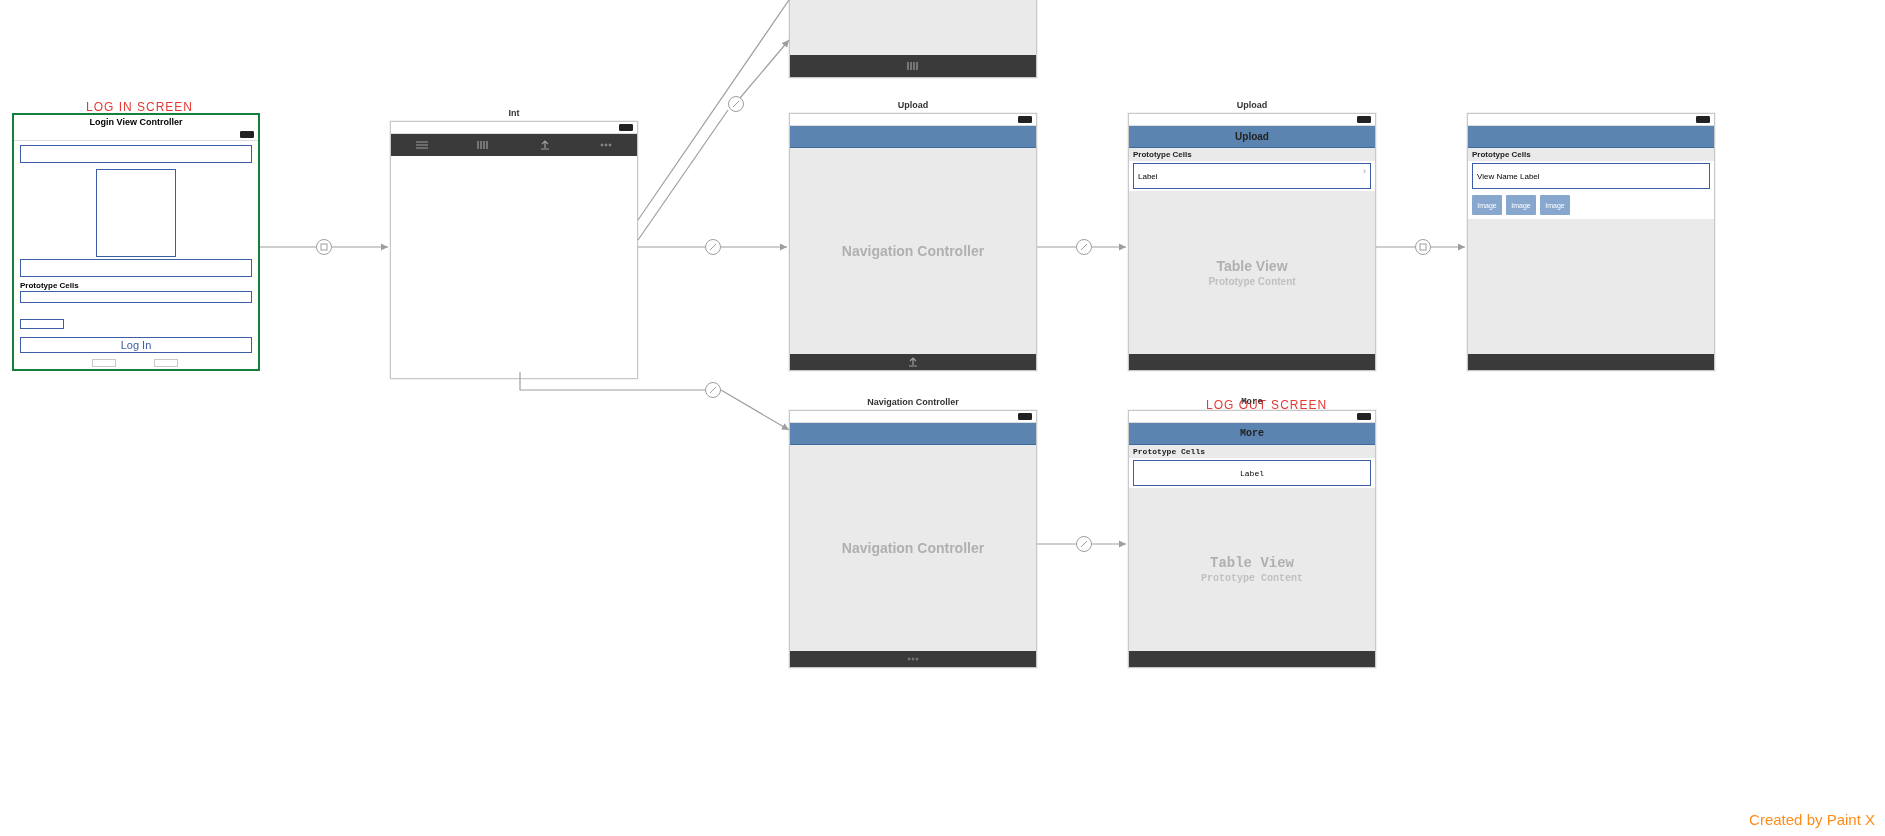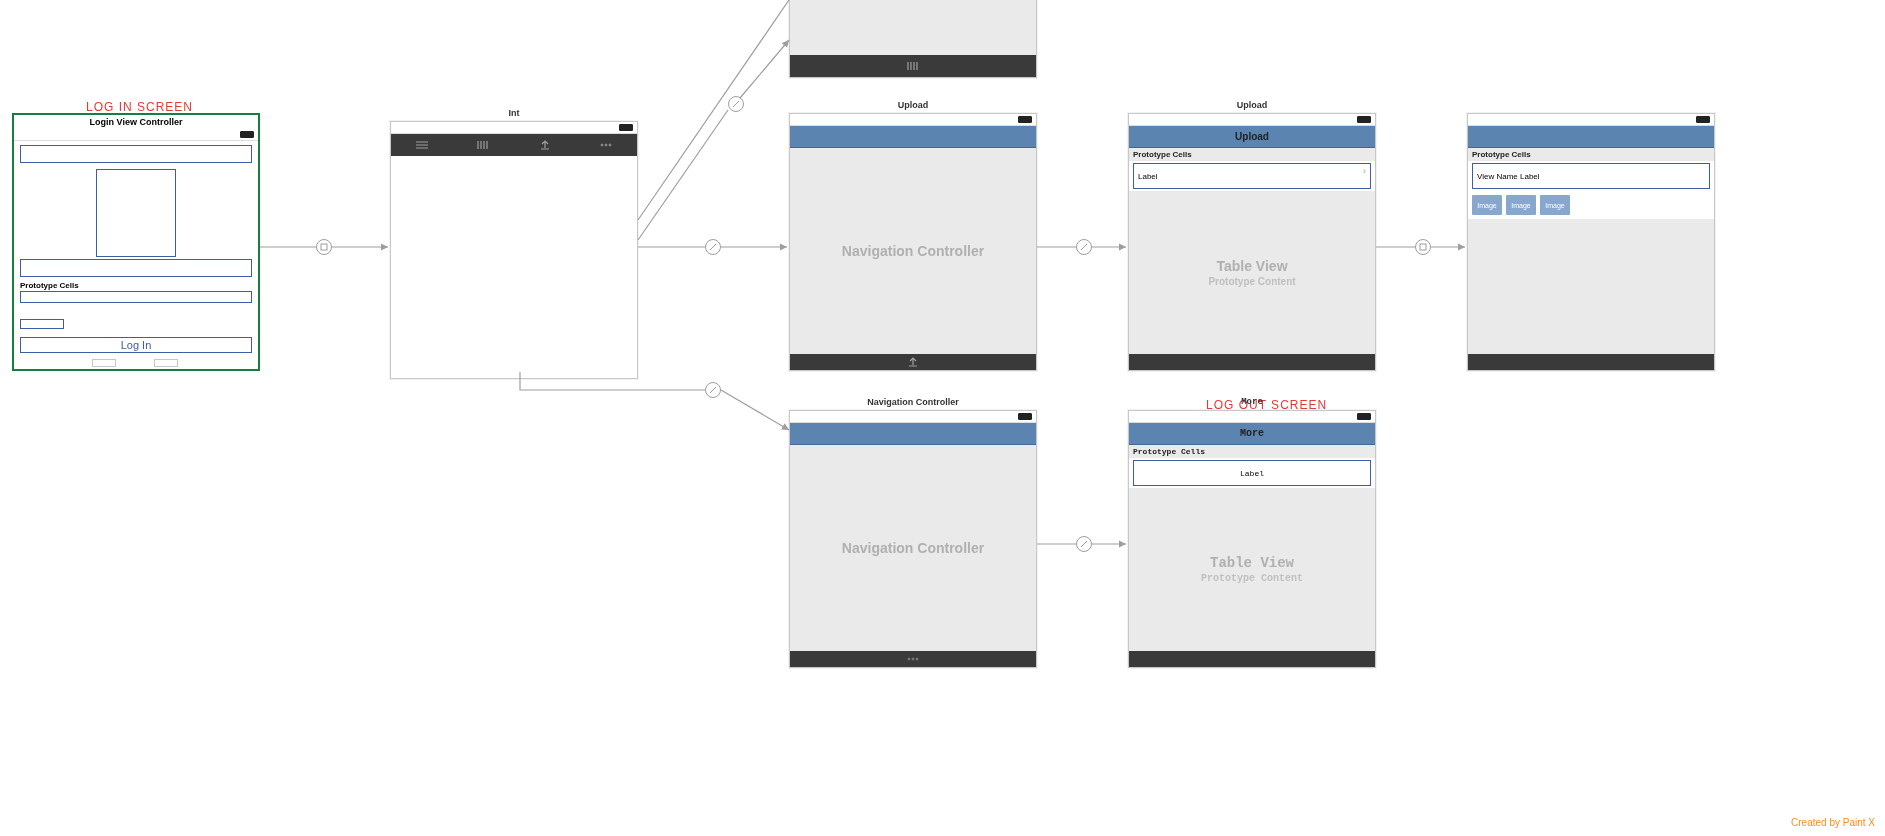--- a/index.html
+++ b/index.html
@@ -158,21 +158,21 @@
     border: 1px solid #9e9e9e;
     border-radius: 50%;
     background: #fff;
     display: flex; align-items: center; justify-content: center;
   }
   .segue-badge svg { stroke: #9e9e9e; }
   .watermark {
     position: absolute;
     right: 10px; bottom: 8px;
     color: #ff8c1a;
-    font-size: 10px;
+    font-size: 15px;
   }
 </style>
 </head>
 <body>
 
 <div class="canvas">
 
   <div class="login-label-red" style="left:86px; top:100px;">LOG IN SCREEN</div>
   <div class="login-label-red" style="left:1206px; top:398px;">LOG OUT SCREEN</div>
 

